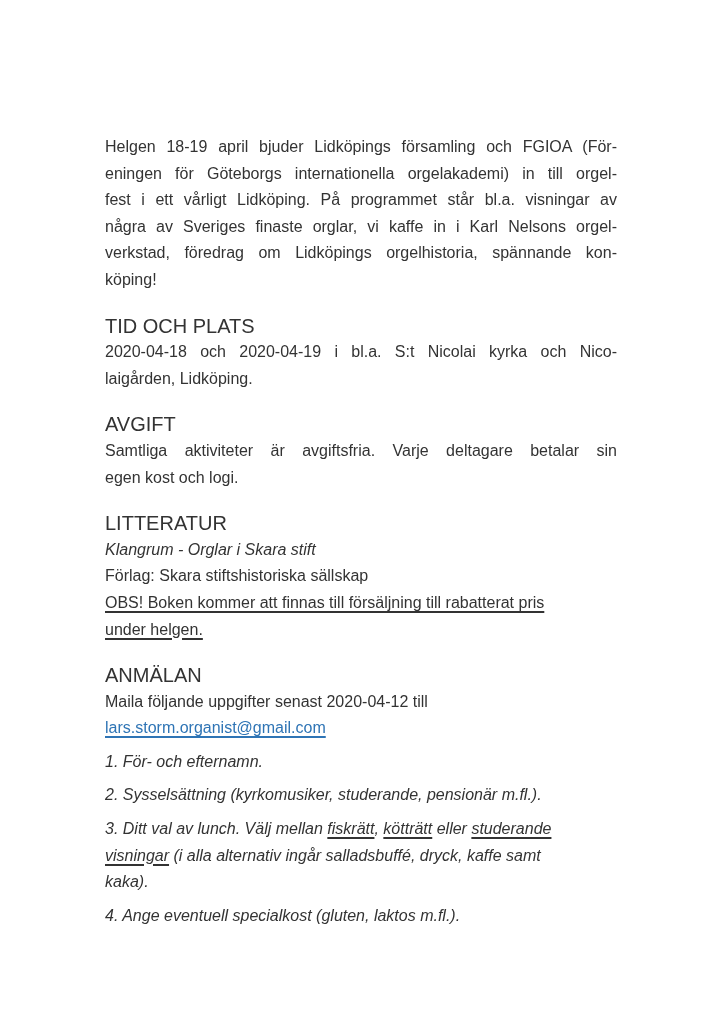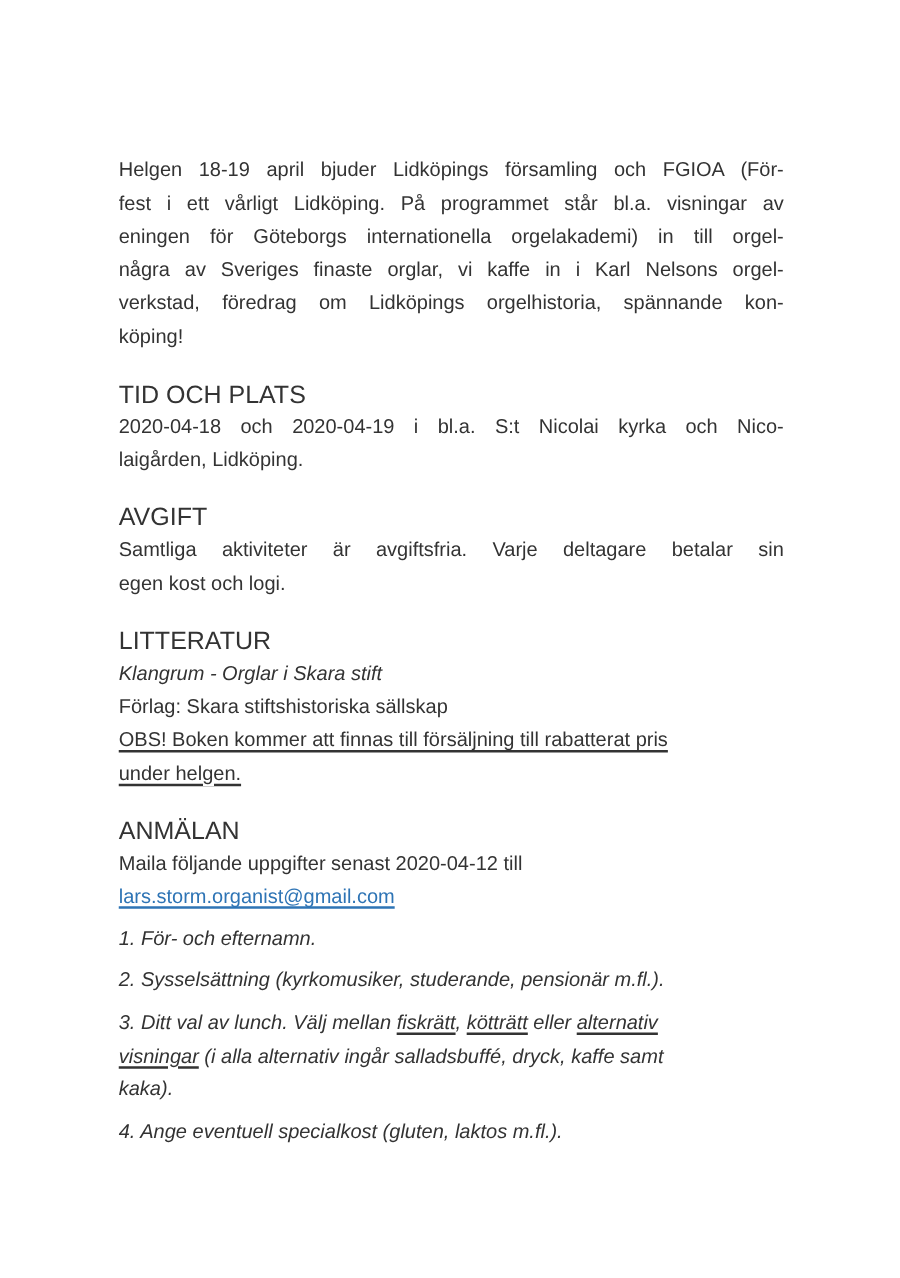--- a/index.html
+++ b/index.html
@@ -23,21 +23,21 @@
   }
   
   .j { text-align: justify; text-align-last: justify; }
   .hd {
     margin: 0;
     font-size: 20px;
     line-height: 26.6px;
     font-weight: 400;
     color: #333333;
   }
-  section { margin: 2px; }
+  section { margin: 12px; }
   .sec { margin-top: 19px; }
   .item { margin-top: 7px; font-style: italic; }
   .it { font-style: italic; }
   .u {
     text-decoration: underline;
     text-decoration-thickness: 1.5px;
     text-underline-offset: 3px;
   }
   a.link {
     color: #2e74b5;
@@ -47,22 +47,22 @@
     cursor: pointer;
   }
 </style>
 </head>
 <body>
 
 <div class="page">
 
   <section>
     <div class="ln j">Helgen 18-19 april bjuder Lidköpings församling och FGIOA (För-</div>
+    <div class="ln j">eningen för Göteborgs internationella orgelakademi) in till orgel-</div>
     <div class="ln j">fest i ett vårligt Lidköping. På programmet står bl.a. visningar av</div>
-    <div class="ln j">eningen för Göteborgs internationella orgelakademi) in till orgel-</div>
     <div class="ln j">några av Sveriges finaste orglar, vi kaffe in i Karl Nelsons orgel-</div>
     <div class="ln j">verkstad, föredrag om Lidköpings orgelhistoria, spännande kon-</div>
     <div class="ln">köping!</div>
   </section>
 
   <section class="sec">
     <h2 class="hd">TID OCH PLATS</h2>
     <div class="ln j">2020-04-18 och 2020-04-19 i bl.a. S:t Nicolai kyrka och Nico-</div>
     <div class="ln">laigården, Lidköping.</div>
   </section>
@@ -83,21 +83,21 @@
 
   <section class="sec">
     <h2 class="hd">ANMÄLAN</h2>
     <div class="ln">Maila följande uppgifter senast 2020-04-12 till</div>
     <div class="ln"><a class="link" href="#">lars.storm.organist@gmail.com</a></div>
 
     <div class="ln item">1. För- och efternamn.</div>
     <div class="ln item">2. Sysselsättning (kyrkomusiker, studerande, pensionär m.fl.).</div>
 
     <div class="item">
-      <div class="ln"><span>3. Ditt val av lunch. Välj mellan </span><span class="u">fiskrätt</span><span>, </span><span class="u">kötträtt</span><span> eller </span><span class="u">alternativ</span></div>
+      <div class="ln"><span>3. Ditt val av lunch. Välj mellan </span><span class="u">fiskrätt</span><span>, </span><span class="u">kötträtt</span><span> eller </span><span class="u">studerande</span></div>
       <div class="ln"><span class="u">visningar</span><span> (i alla alternativ ingår salladsbuffé, dryck, kaffe samt</span></div>
       <div class="ln">kaka).</div>
     </div>
 
     <div class="ln item">4. Ange eventuell specialkost (gluten, laktos m.fl.).</div>
   </section>
 
 </div>
 
 </body></html>

